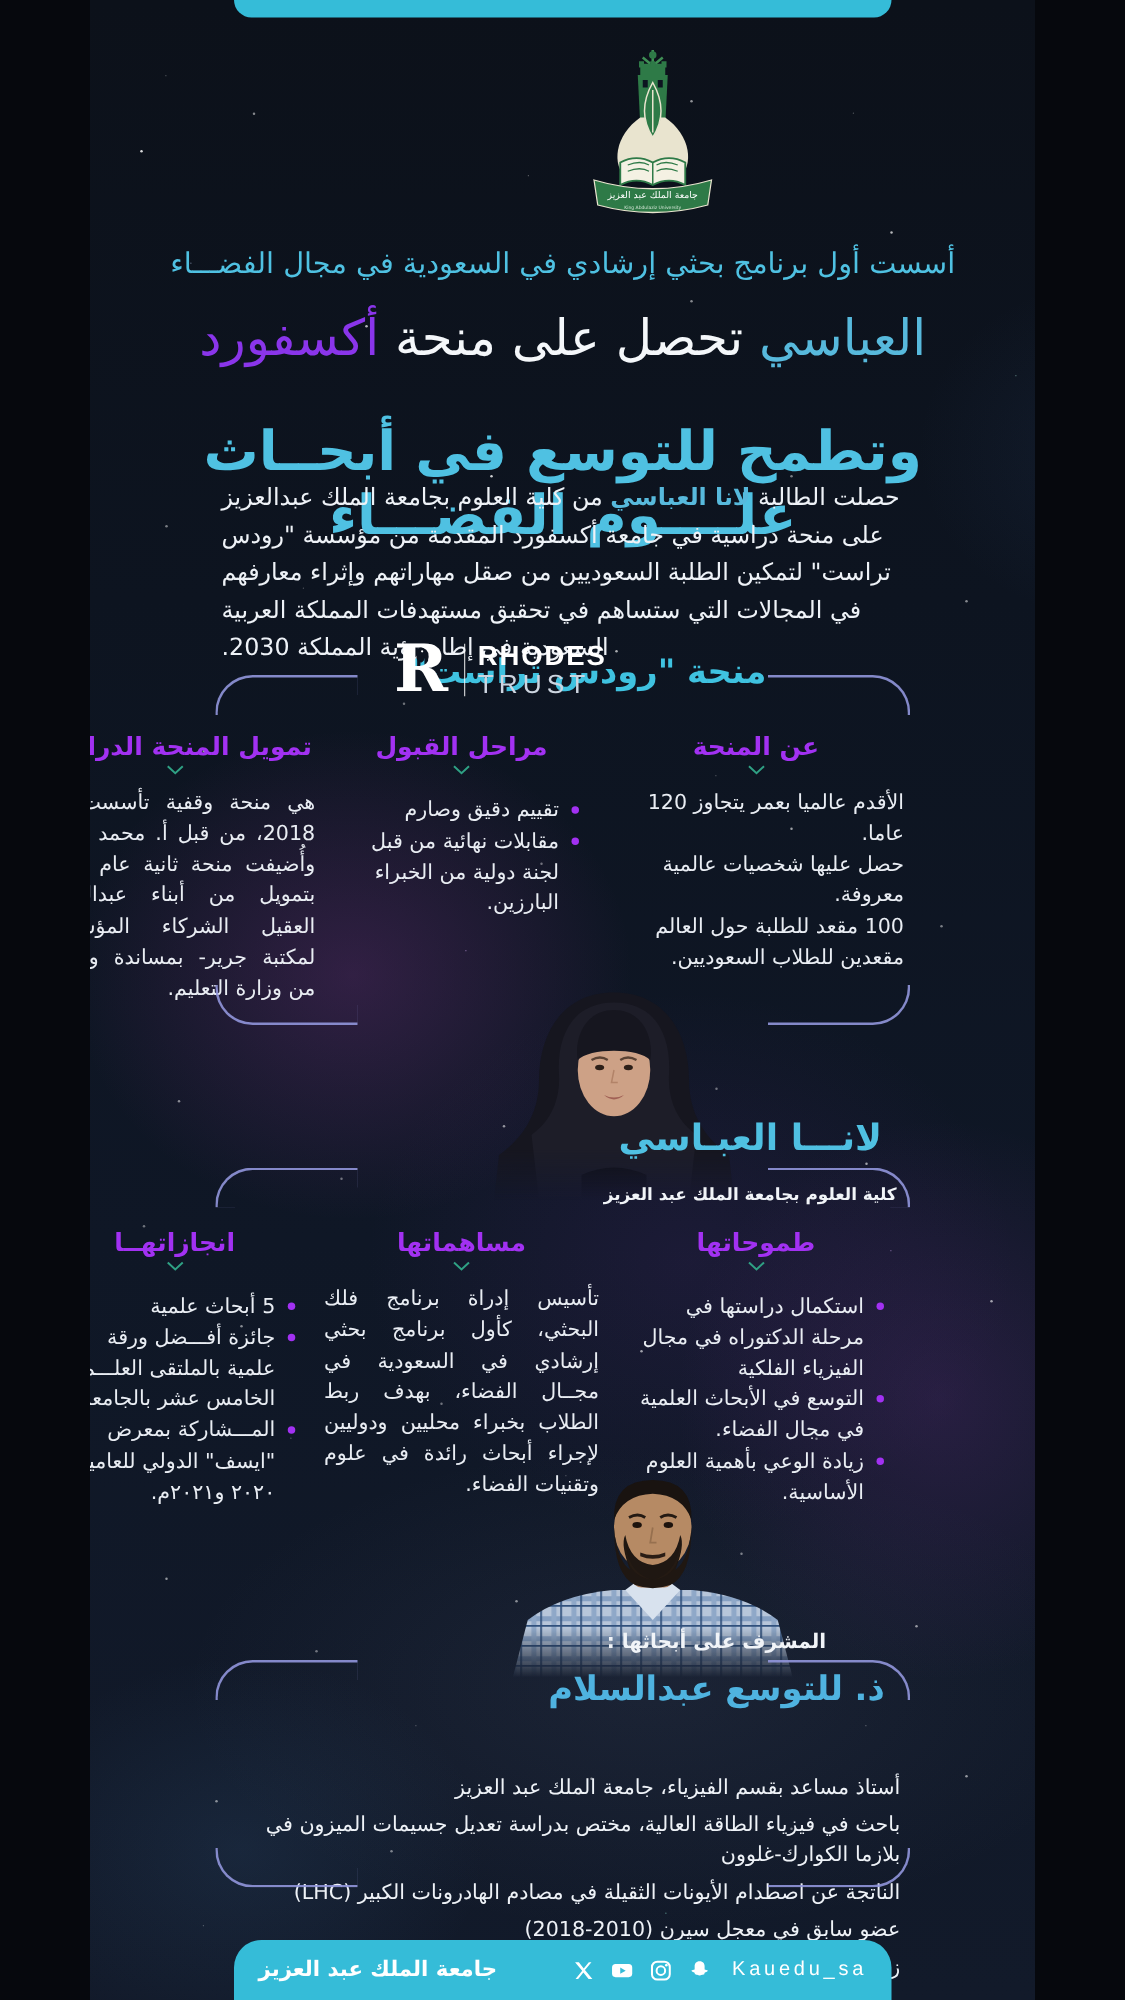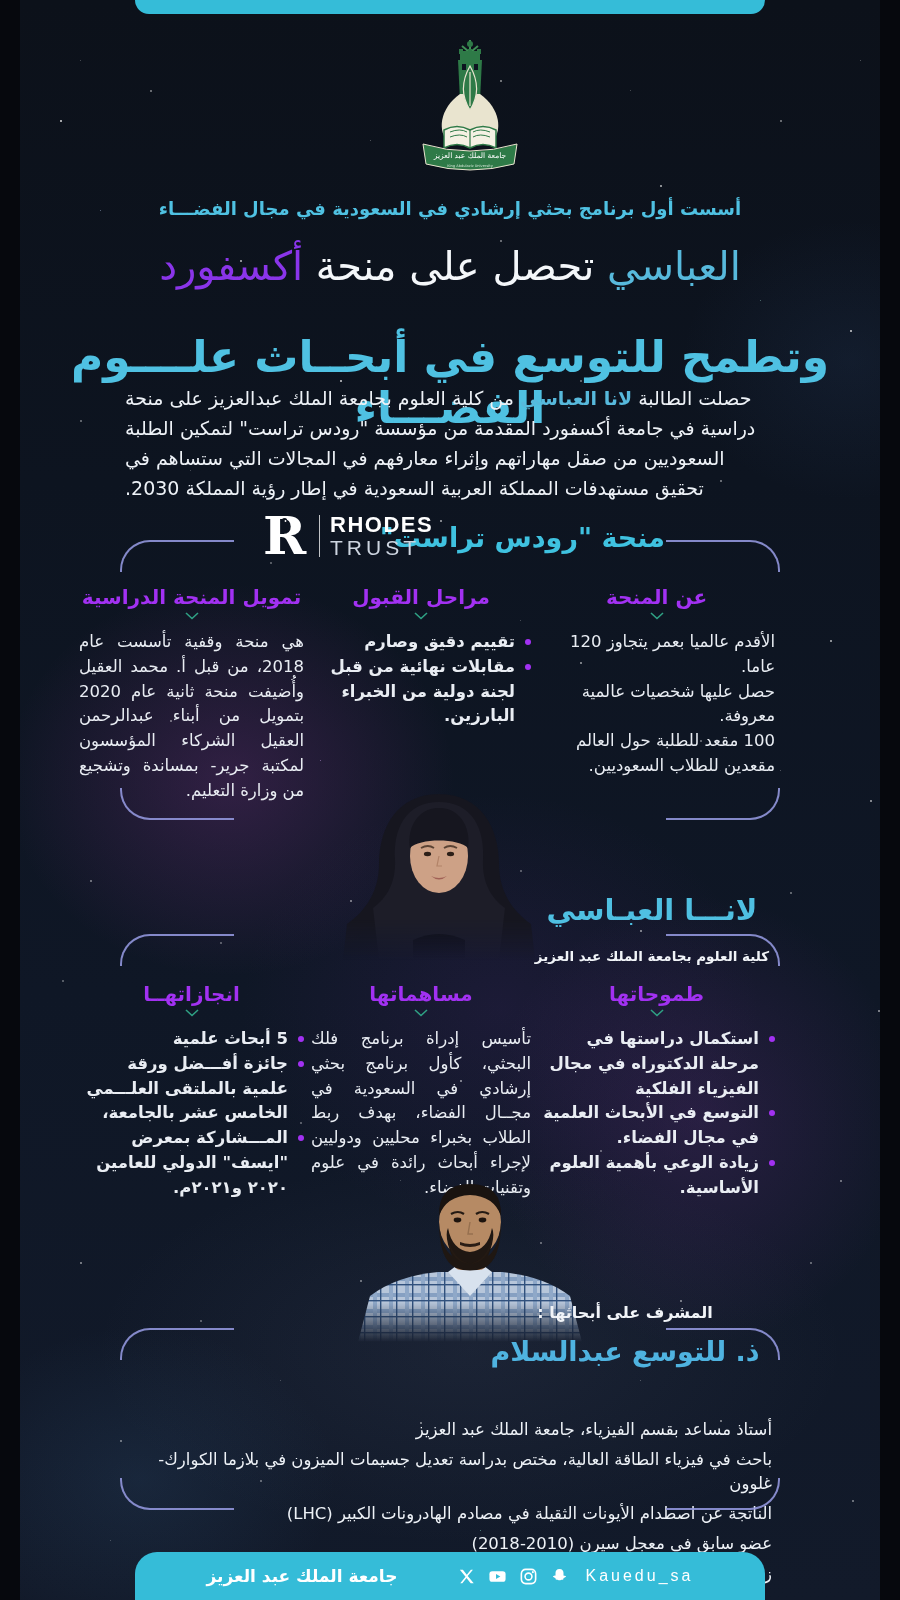--- a/index.html
+++ b/index.html
@@ -1,17 +1,17 @@
 <!DOCTYPE html>
 <html lang="ar" dir="rtl"><head>
 <meta charset="utf-8">
 <style>
   html,body{margin:0;padding:0;background:#06080d;}
   .poster{
-    position:relative; width:860px; height:1600px; overflow:hidden; margin:0 auto;
+    position:relative; width:756px; height:1600px; overflow:hidden; margin:0 auto;
     font-family:"DejaVu Sans", sans-serif; color:#e9eef5; direction:rtl;
     background:
       radial-gradient(ellipse 320px 280px at 210px 780px, rgba(150,60,160,.26), transparent 70%),
       radial-gradient(ellipse 300px 320px at 680px 1120px, rgba(125,55,160,.22), transparent 70%),
       radial-gradient(ellipse 360px 300px at 480px 1010px, rgba(95,45,140,.16), transparent 72%),
       radial-gradient(ellipse 280px 220px at 120px 1480px, rgba(70,120,170,.14), transparent 70%),
       radial-gradient(ellipse 240px 200px at 830px 360px, rgba(60,95,150,.12), transparent 70%),
       radial-gradient(ellipse 500px 260px at 450px 1350px, rgba(120,130,165,.10), transparent 75%),
       linear-gradient(180deg,#0c111a 0%,#0d1420 30%,#0f1726 62%,#121a2a 100%);
   }
@@ -43,21 +43,21 @@
     460px 1530px rgba(140,230,210,.6),60px 60px rgba(255,255,255,.3),840px 60px rgba(255,255,255,.35),
     500px 620px rgba(255,255,255,.3),90px 1540px rgba(255,255,255,.3);}
 
   .topbar{position:absolute;left:115px;right:115px;top:0;height:14px;background:#35bcd8;border-radius:0 0 14px 14px;}
 
   
   .kau{position:absolute;left:390px;top:36px;width:120px;height:138px;}
 
   
   .headline{position:absolute;left:0;right:0;top:198px;text-align:center;}
-  .hl1{font-size:18px;font-weight:bold;color:#4fc1e2;letter-spacing:.2px;}
+  .hl1{font-size:23px;font-weight:normal;color:#4fc1e2;letter-spacing:.2px;}
   .hl2{margin-top:24px;font-size:40px;font-weight:normal;color:#f4f7fa;}
   .hl2 .c{color:#57b9dc;}
   .hl2 .p{color:#8a35ea;}
   .hl3{margin-top:42px;font-size:44px;font-weight:bold;color:#4fc1e2;}
 
   .intro{position:absolute;top:383px;right:105px;left:105px;margin:0;font-size:19px;line-height:1.58;
     text-align:left;color:#eef2f7;}
   .intro .c{color:#57b9dc;font-weight:bold;}
 
   
@@ -79,21 +79,21 @@
   .rh1{font-family:"Liberation Sans",sans-serif;font-weight:bold;font-size:22px;letter-spacing:1.5px;color:#fff;line-height:1.05;}
   .rh2{font-family:"Liberation Sans",sans-serif;font-weight:300;font-size:21px;letter-spacing:4px;color:#cdd5e0;line-height:1.05;}
 
   .cols{position:absolute;left:98px;right:105px;display:grid;grid-template-columns:237px 220px 225px;column-gap:7px;direction:rtl;}
   .cols.r1{top:585px;}
   .cols.r2{top:982px;}
   .col h3{margin:0 0 3px 0;text-align:center;font-size:20px;font-weight:bold;color:#a231f2;}
   .col .chev{display:block;margin:0 auto 10px auto;width:14px;height:8px;}
   .col p{margin:0;font-size:16.5px;line-height:1.5;text-align:right;color:#e9edf3;}
   .col p.just{text-align:justify;text-align-last:right;}
-  .blist{list-style:none;margin:0;padding:0;font-weight:bold;}
+  .blist{list-style:none;margin:16px;padding:0;}
   .blist li{position:relative;padding-right:16px;font-size:16.5px;line-height:1.5;text-align:right;color:#e9edf3;}
   .blist li .dot{position:absolute;right:0;top:9px;width:6px;height:6px;border-radius:50%;background:#a231f2;}
 
   
   .photo{position:absolute;-webkit-mask-image:linear-gradient(180deg,#000 76%,transparent 100%);
     mask-image:linear-gradient(180deg,#000 76%,transparent 100%);}
   .lana-photo{left:283px;top:790px;width:272px;height:170px;}
   .sup-photo{left:268px;top:1176px;width:364px;height:166px;}
 
   

